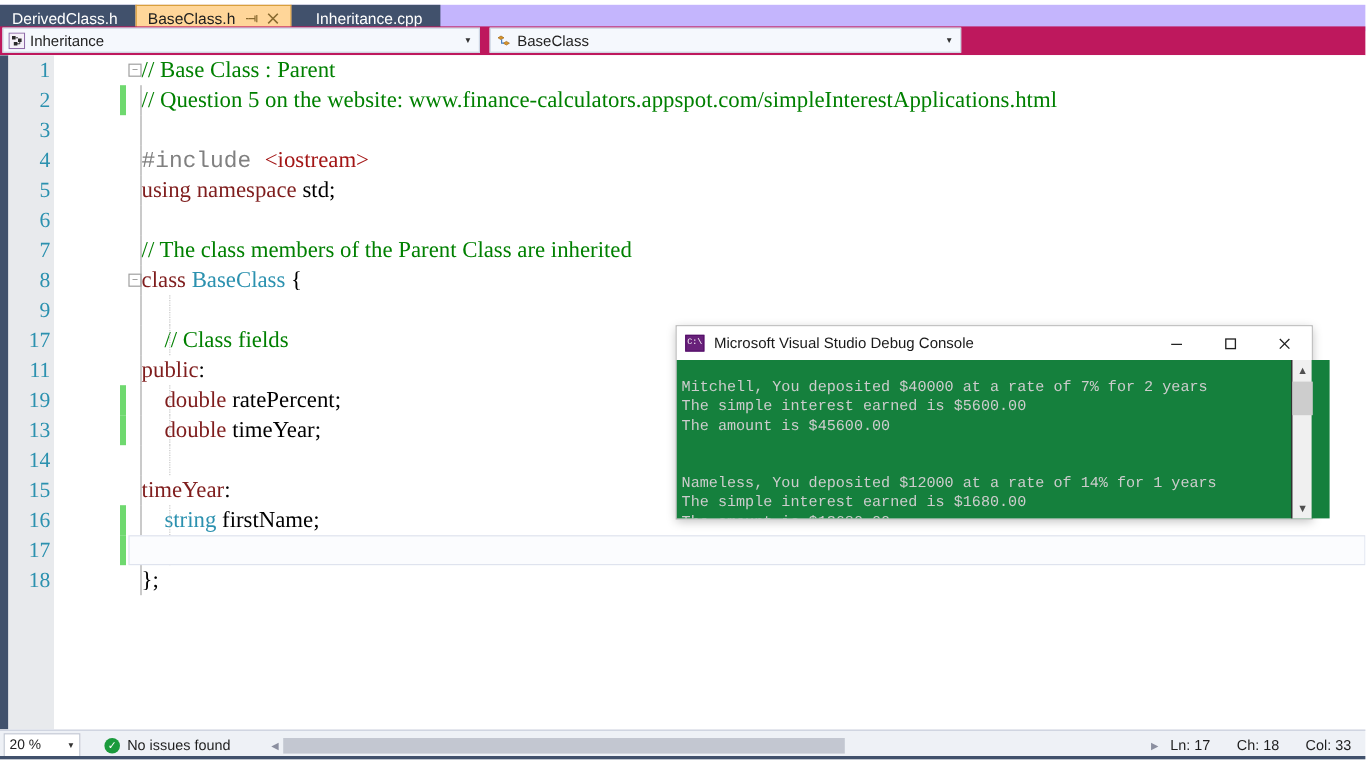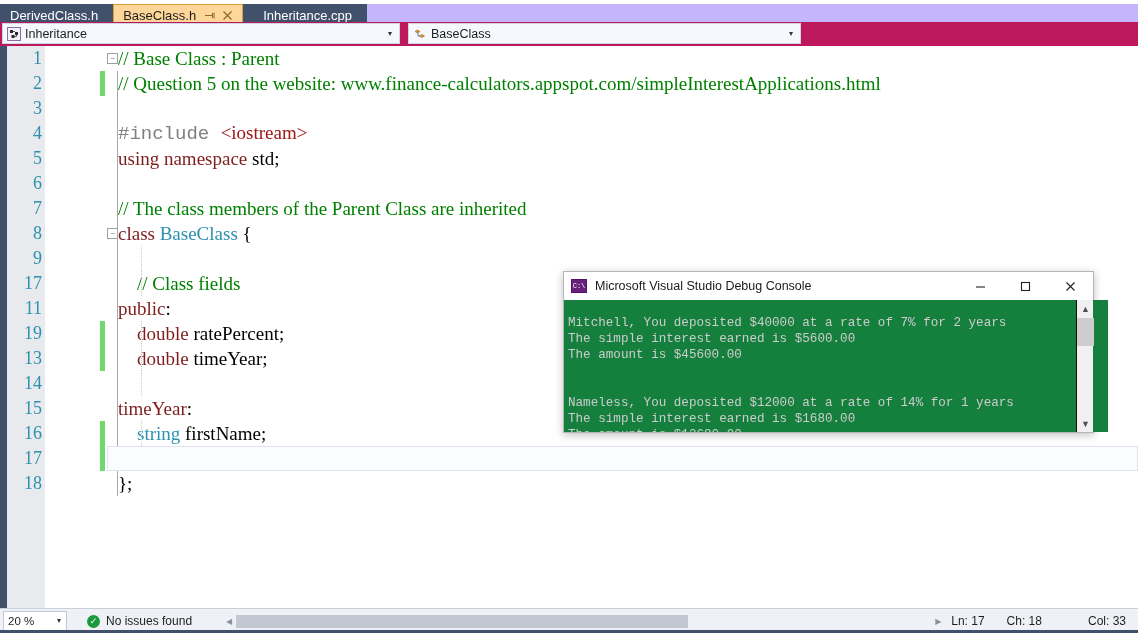--- a/index.html
+++ b/index.html
@@ -324,21 +324,21 @@
   }
   .statpos {
     display: flex;
     align-items: center;
   }
   .statpos span {
     display: inline-block;
     margin-right: 22px;
     white-space: nowrap;
   }
-  .statpos span:last-child { margin-right: 12px; margin-left: 24px; }
+  .statpos span:last-child { margin-right: 12px; }
   .sb-bottom-line {
     position: absolute;
     left: 0; bottom: 0;
     width: 1138px; height: 3px;
     background: #41516c;
   }
 </style>
 </head>
 <body>
 

